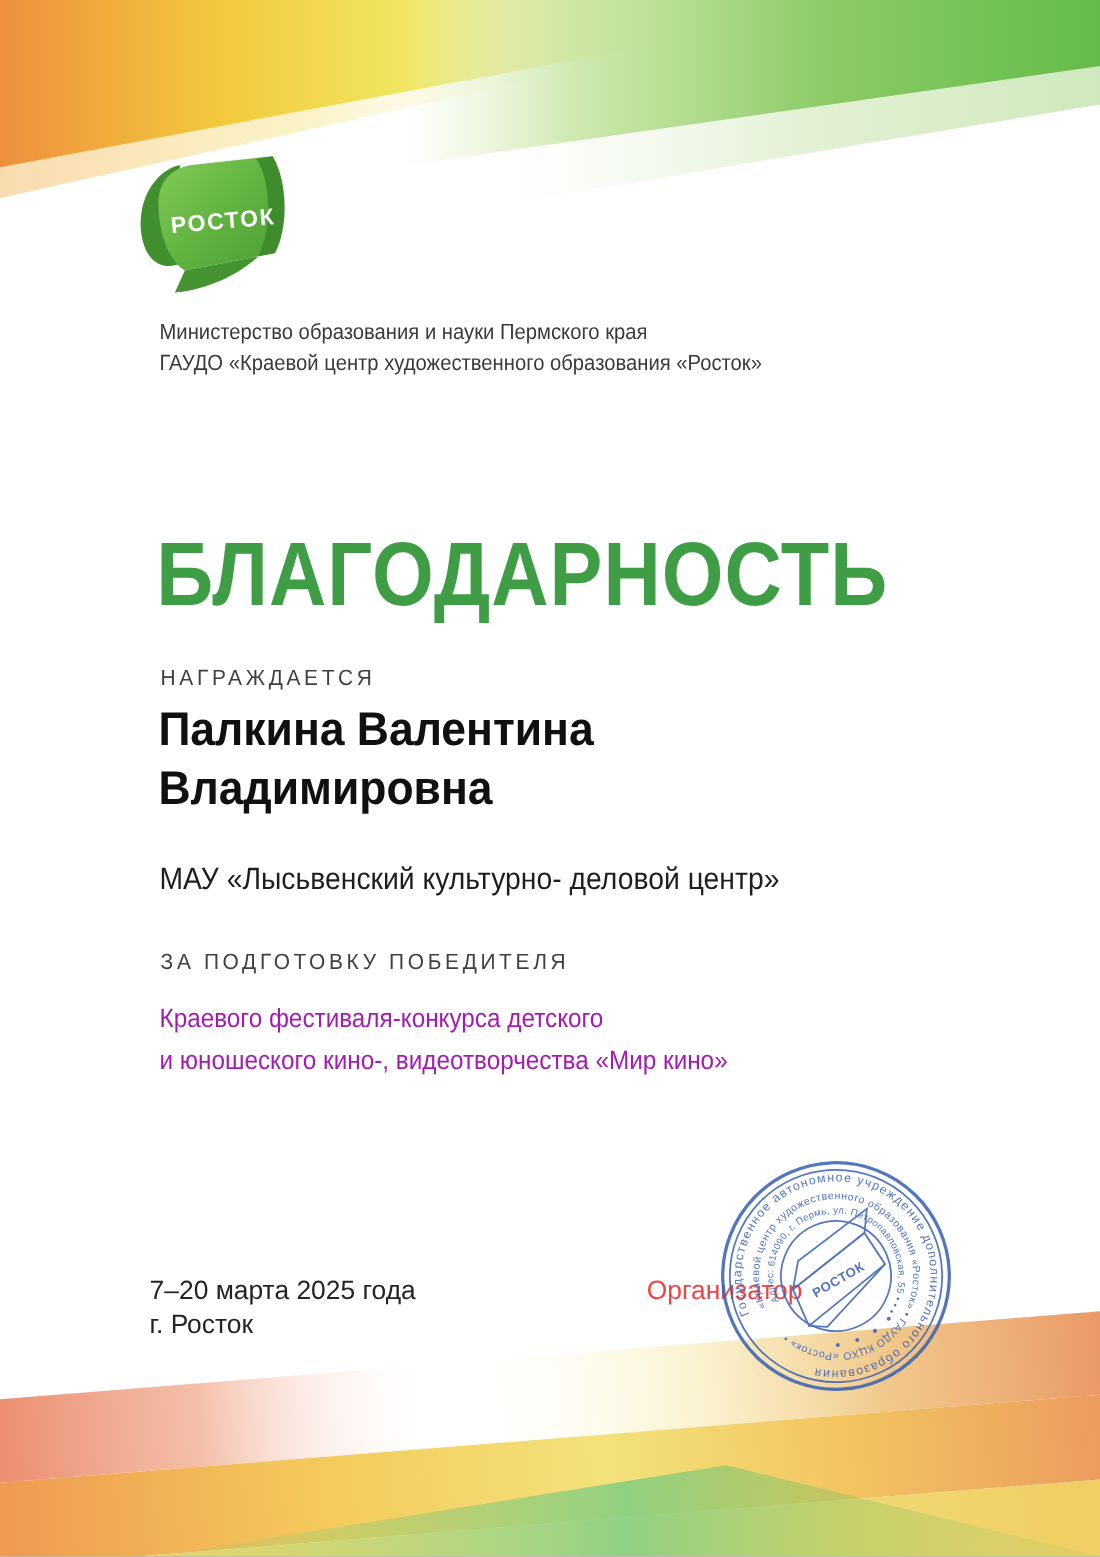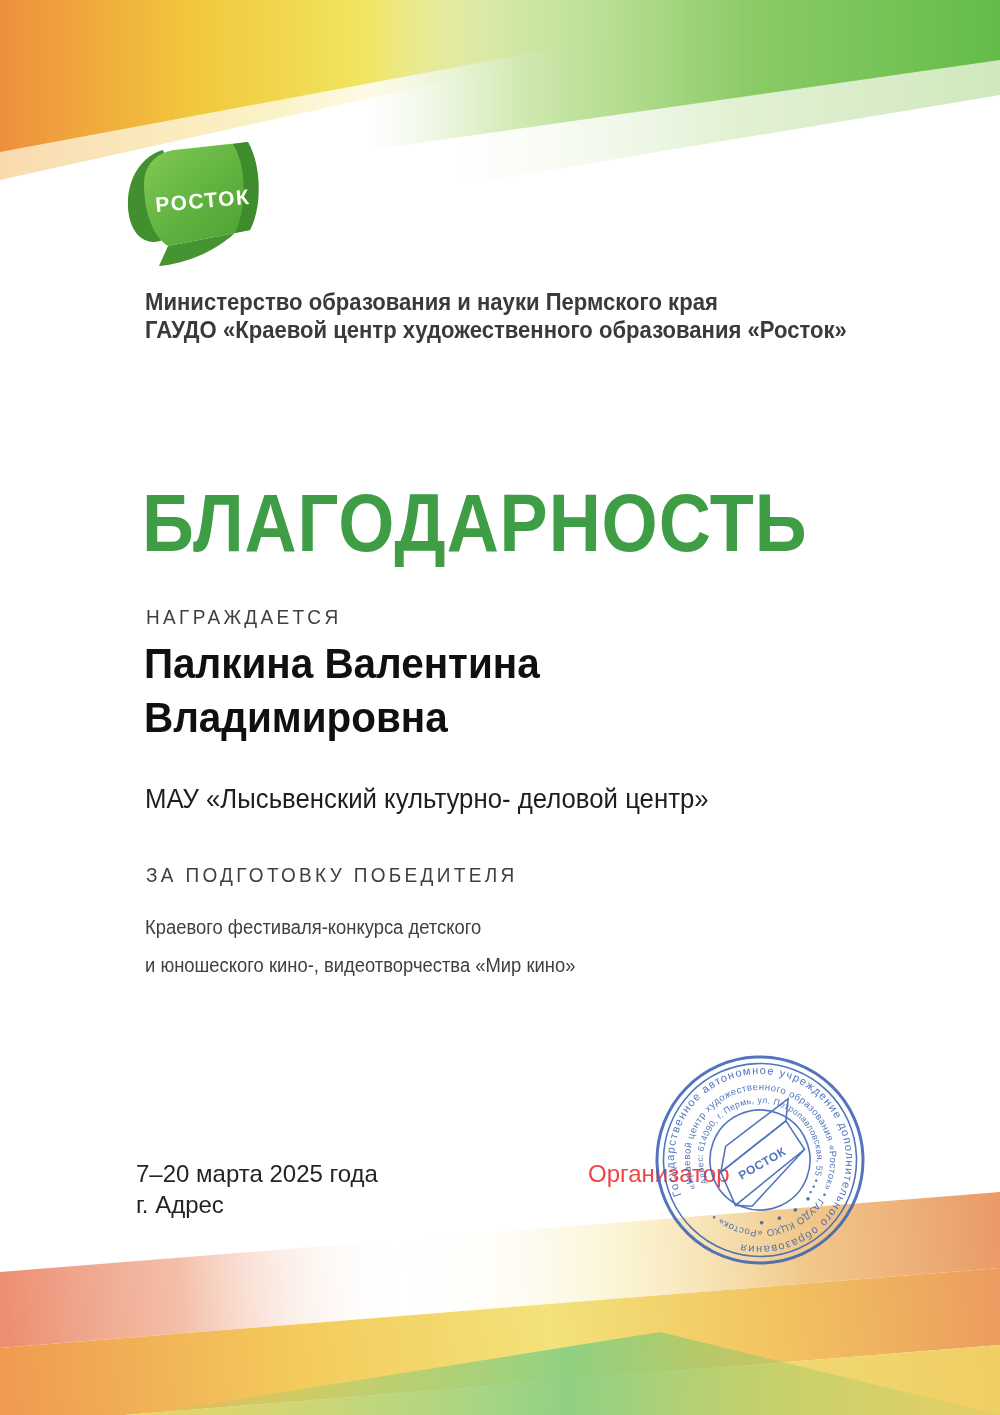--- a/index.html
+++ b/index.html
@@ -8,32 +8,32 @@
     width:1000px;height:1415px;
     margin:0 auto;
     background:#ffffff;
     overflow:hidden;
     font-family:"Liberation Sans", sans-serif;
     color:#1c1c1c;
   }
   svg.deco{position:absolute;left:0;top:0;z-index:1;pointer-events:none;}
   .txt{position:absolute;z-index:3;white-space:nowrap;}
   .cond{transform:scaleX(0.92);transform-origin:0 0;}
-  .ministry{left:145px;top:288px;font-size:24px;line-height:28px;color:#3a3a3a;font-weight:bold;}
+  .ministry{left:145px;top:288px;font-size:20px;line-height:28px;color:#3a3a3a;}
   .title{
     left:142px;top:482px;
     font-size:82px;font-weight:bold;line-height:82px;
     color:#3f9d46;letter-spacing:1px;
     transform:scaleX(0.88);transform-origin:0 0;
   }
   .award-label{left:146px;top:606px;font-size:20px;letter-spacing:3.5px;color:#3f3f3f;transform:scaleX(0.95);transform-origin:0 0;}
   .name{left:144px;top:636px;font-size:43px;font-weight:bold;line-height:54px;color:#101010;transform:scaleX(0.94);transform-origin:0 0;}
   .org{left:145px;top:782px;font-size:28px;line-height:34px;color:#1e1e1e;}
   .reason-label{left:146px;top:864px;font-size:20px;letter-spacing:3.5px;color:#3f3f3f;transform:scaleX(0.95);transform-origin:0 0;}
-  .reason{left:145px;top:908px;font-size:20px;line-height:38px;color:#404040;}
+  .reason{left:145px;top:908px;font-size:24px;line-height:38px;color:#a21caf;}
   .date-block{left:136px;top:1158px;font-size:24px;line-height:31px;color:#242424;}
   .organizer{left:588px;top:1160px;font-size:24px;color:#ef4444;}
   .logo{position:absolute;left:116px;top:136px;z-index:2;}
   .stamp{position:absolute;left:648px;top:1048px;z-index:4;}
 </style>
 </head>
 <body>
 
 <div class="page">
 
@@ -133,21 +133,21 @@
   </div>
 
   <div class="txt reason-label">ЗА ПОДГОТОВКУ ПОБЕДИТЕЛЯ</div>
   <div class="txt reason">
     <div class="cond">Краевого фестиваля-конкурса детского</div>
     <div class="cond">и юношеского кино-, видеотворчества «Мир кино»</div>
   </div>
 
   <div class="txt date-block">
     <div>7–20 марта 2025 года</div>
-    <div>г. Адрес</div>
+    <div>г. Росток</div>
   </div>
   <div class="txt organizer">Организатор</div>
 
   <svg class="stamp" width="224" height="224" viewBox="0 0 224 224">
     <g transform="translate(112,112) rotate(-24)" opacity="0.88" fill="none" stroke="#3c63b4">
       <circle r="103" stroke-width="3"></circle>
       <circle r="96.5" stroke-width="1.6"></circle>
       <circle r="50" stroke-width="1.6"></circle>
 
       <defs>

